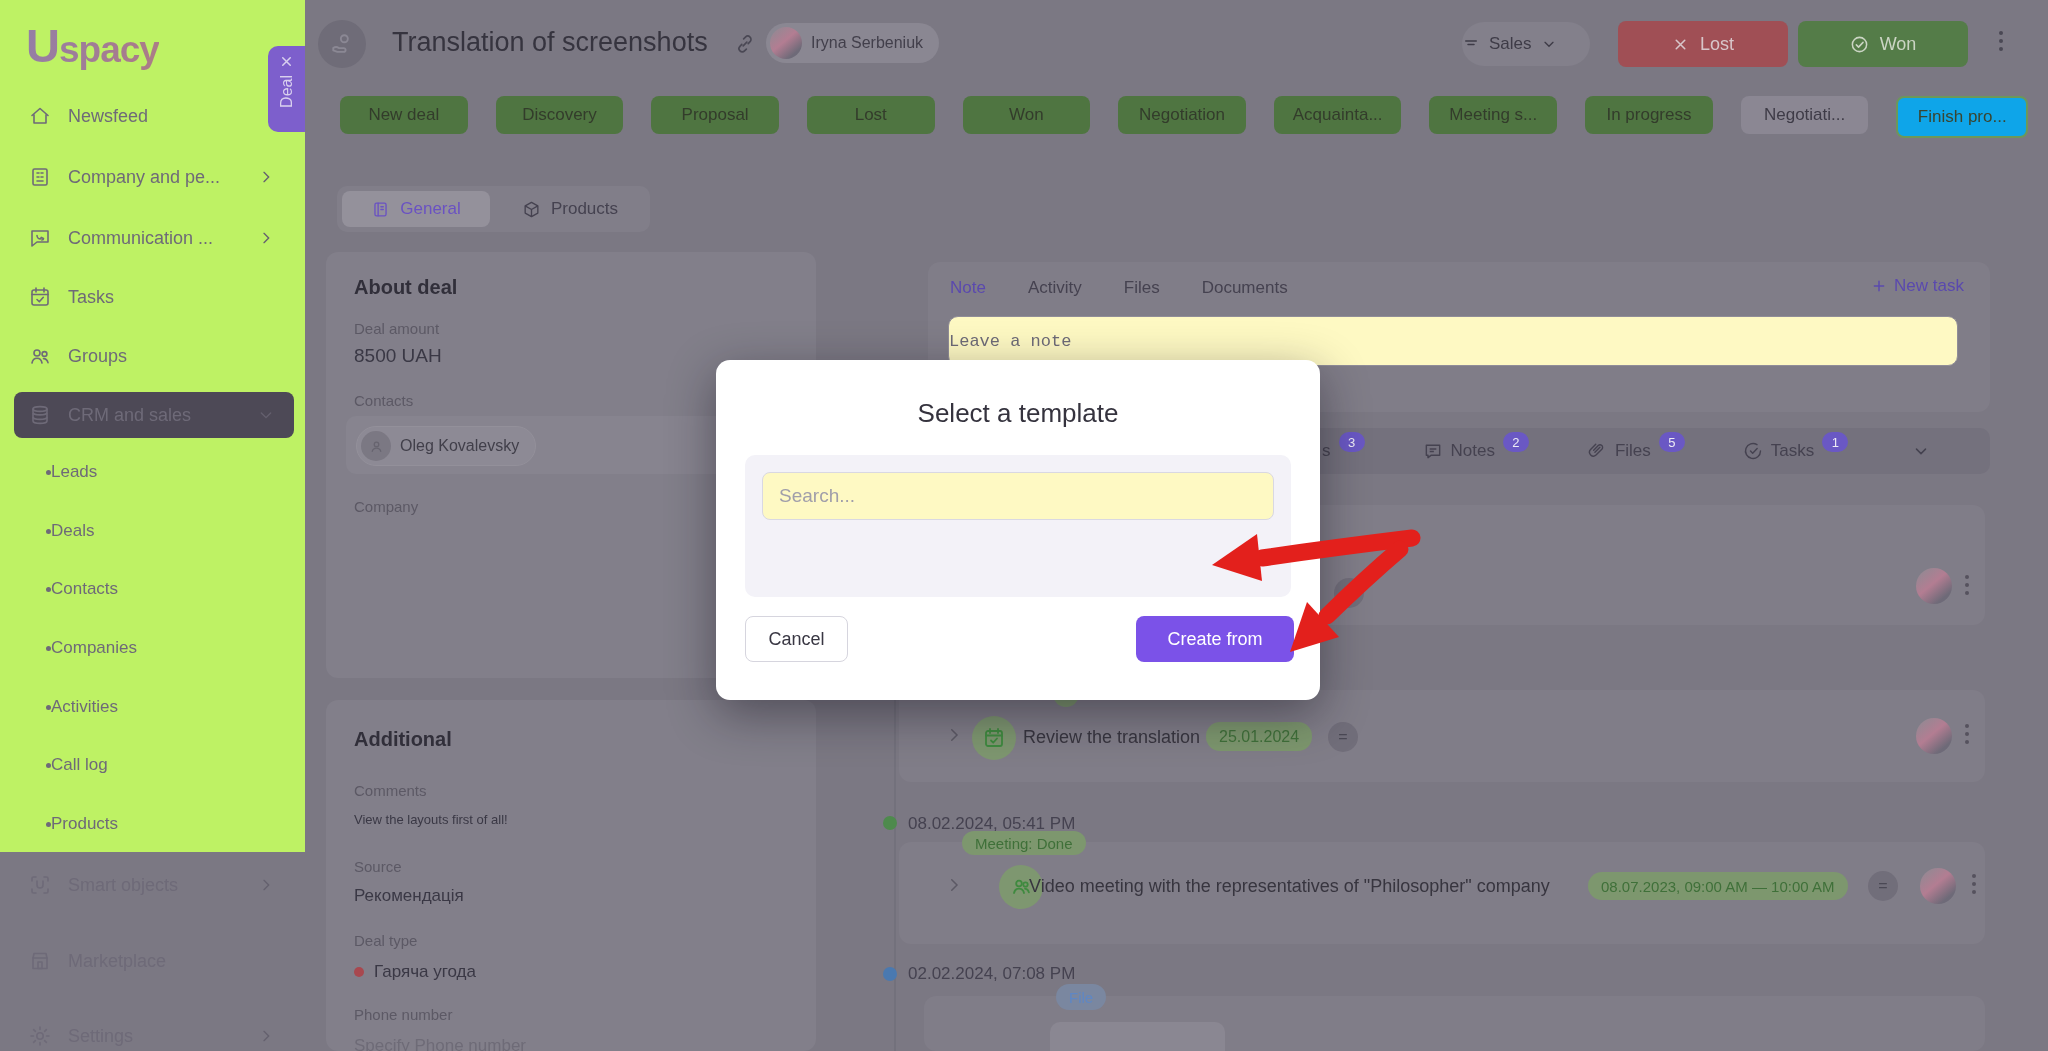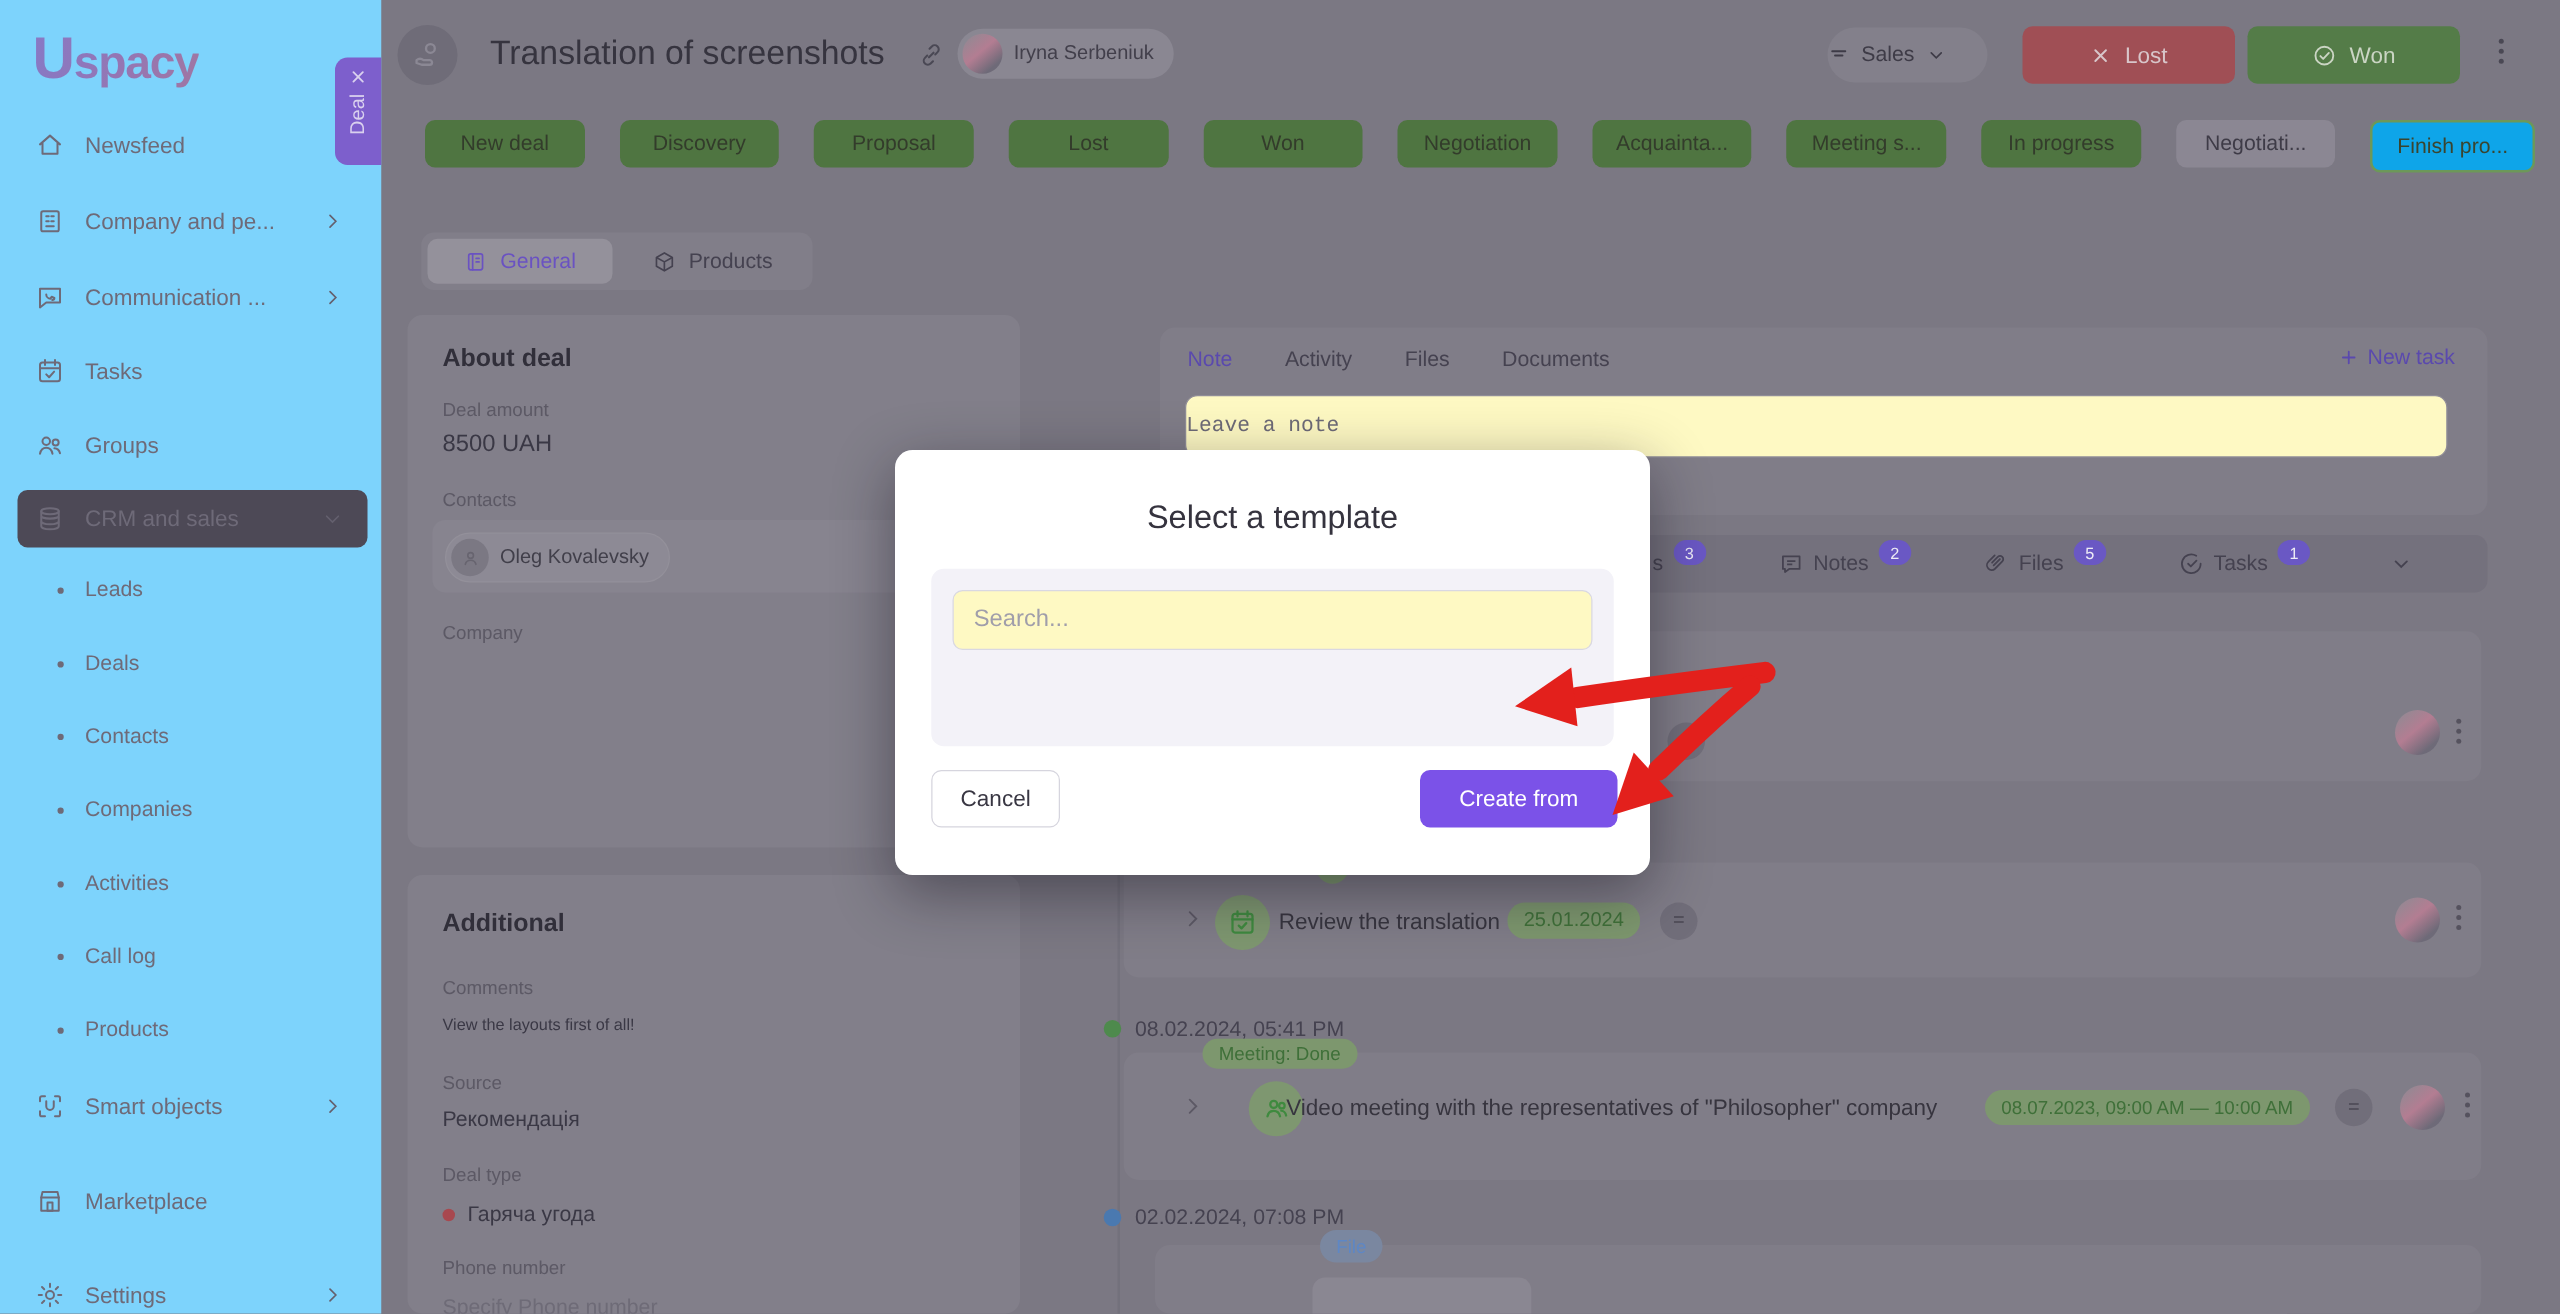--- a/index.html
+++ b/index.html
@@ -2,33 +2,33 @@
 <html><head>
 <meta charset="utf-8">
 <style>
   html,body{margin:0;padding:0}
   body{width:2048px;height:1051px;overflow:hidden;font-family:"Liberation Sans",sans-serif;
        background:#7B7883;position:relative}
   .abs{position:absolute}
   svg{display:block}
 
   
-  .sidebar{position:absolute;left:0;top:0;width:305px;height:1051px;background:#7dd3fc;z-index:4}
+  .sidebar{position:absolute;left:0;top:0;width:305px;height:852px;background:#bef264;z-index:4}
   .logo{position:absolute;left:26px;top:18px;font-weight:bold;letter-spacing:-1px;
         background:linear-gradient(100deg,#8a63b8 0%,#a05f9a 70%,#a8608e 100%);
         -webkit-background-clip:text;background-clip:text;color:transparent;opacity:.8}
   .logo .u{font-size:47px}
   .logo .rest{font-size:37px}
   .nav-item{position:absolute;left:28px;width:252px;height:32px;display:flex;align-items:center;
             gap:16px;color:#6E6A78;font-size:18px;cursor:pointer}
   .nav-item.active{background:#4D4956;border-radius:8px;left:14px;width:266px;padding-left:14px;height:46px}
   .nav-chev{position:absolute;right:6px;color:#64606E}
   .nav-item.active .nav-chev{right:20px}
   .sub-item{position:absolute;left:46px;width:230px;height:28px;display:flex;align-items:center;
-            gap:17px;color:#6E6A78;font-size:17px;cursor:pointer}
+            gap:0;color:#6E6A78;font-size:17px;cursor:pointer}
   .bullet{width:5px;height:5px;border-radius:50%;background:#6E6A78;flex:none}
 
   
   .deal-tab{position:absolute;left:268px;top:46px;width:37px;height:78px;background:#7D5FCC;
             border-radius:10px 0 0 10px;z-index:5;display:flex;flex-direction:column;align-items:center;
             padding-top:8px;gap:6px;color:#D9D0EE}
   .deal-tab .vtext{writing-mode:vertical-rl;transform:rotate(180deg);font-size:16px}
 
   
   .deal-avatar{position:absolute;left:318px;top:20px;width:48px;height:48px;border-radius:50%;

